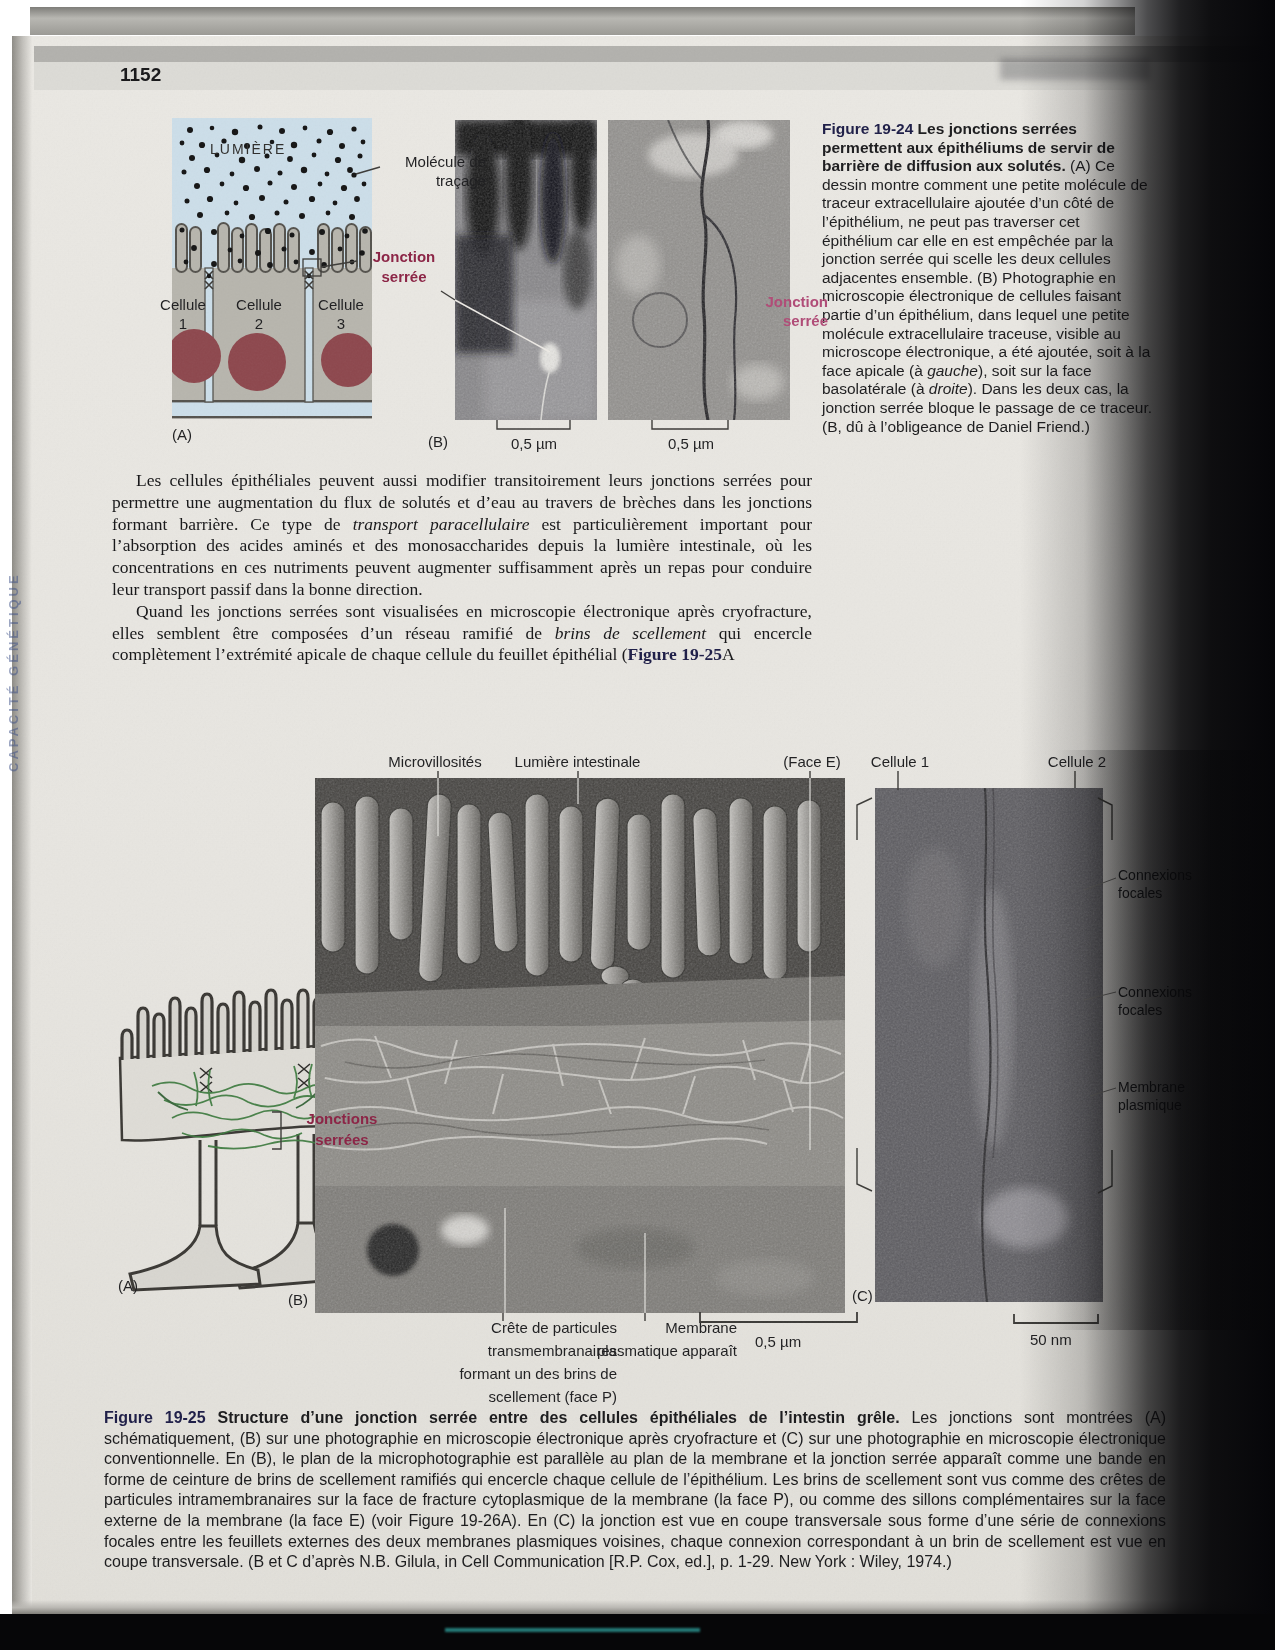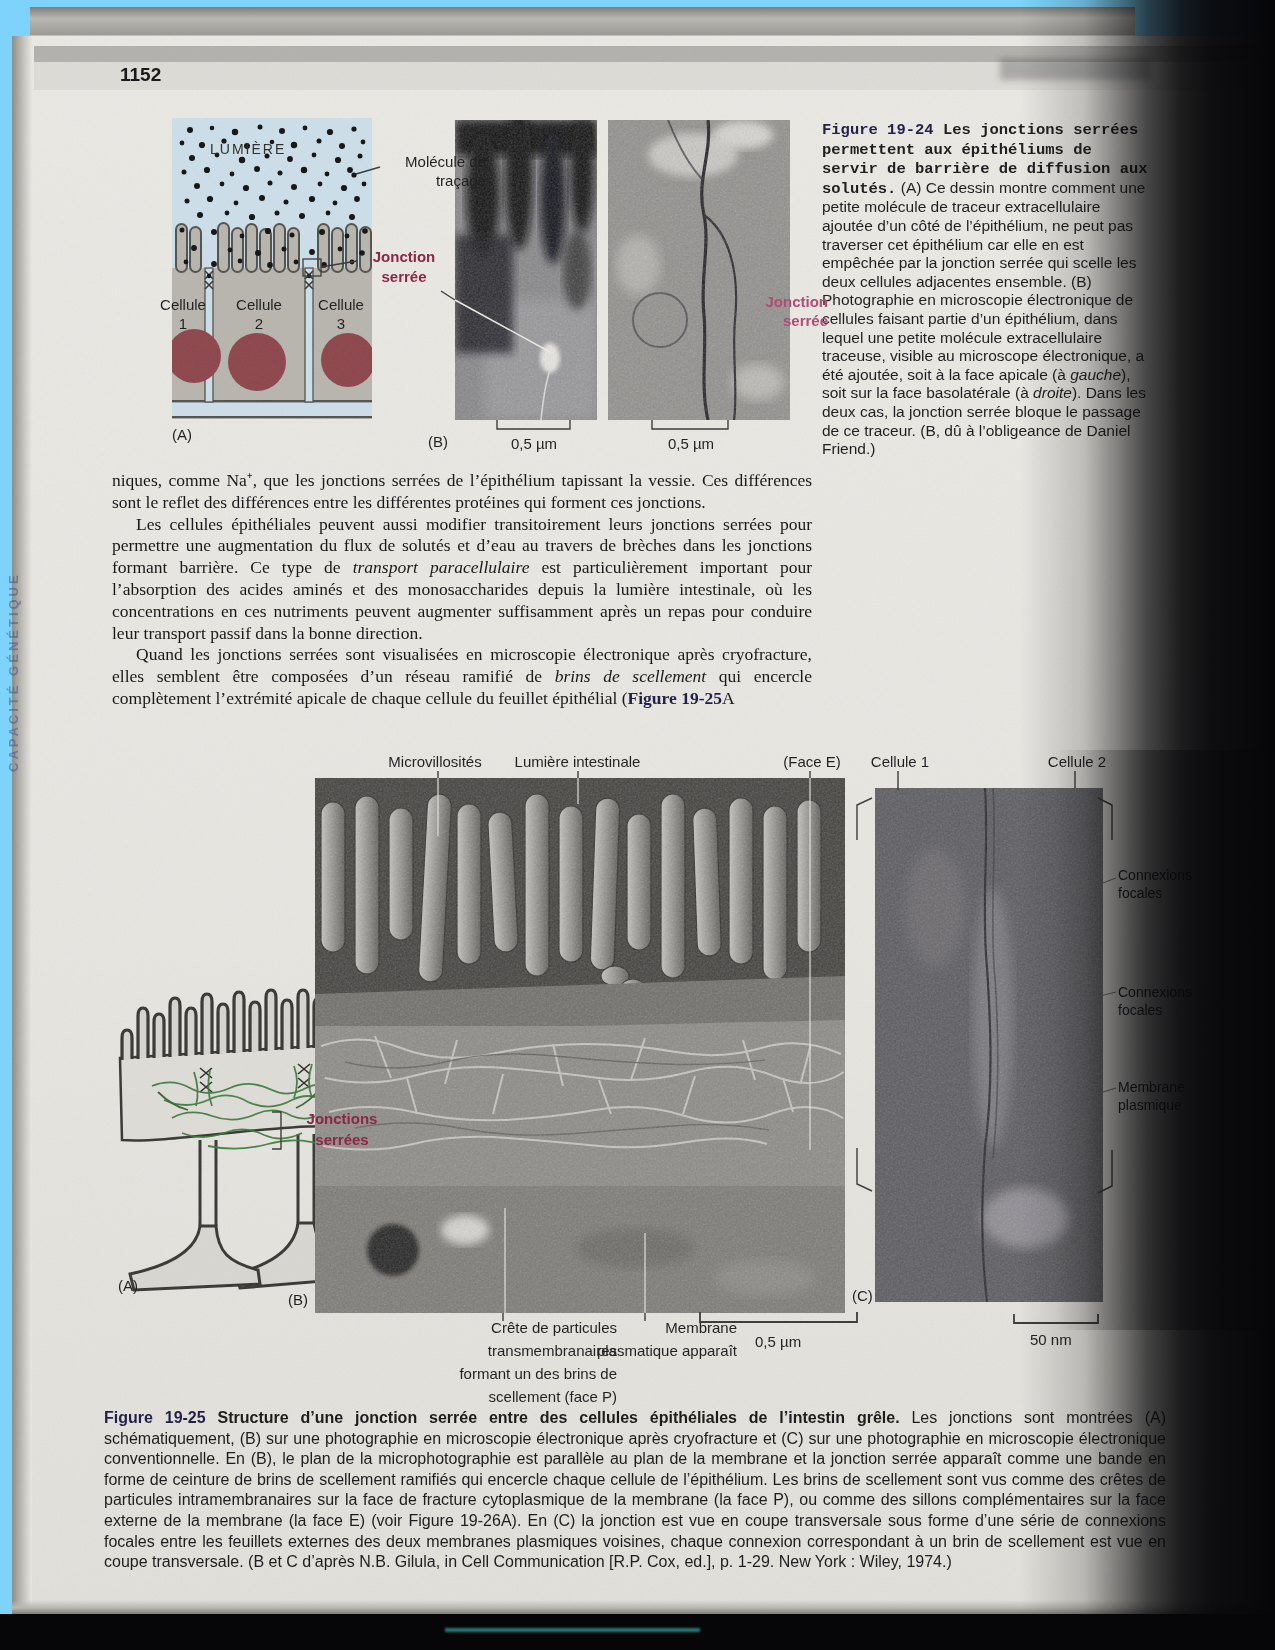--- a/index.html
+++ b/index.html
@@ -1,36 +1,36 @@
 <!DOCTYPE html>
 <html><head>
 <meta charset="utf-8">
 <style>
   html,body{margin:0;padding:0;background:#000;}
-  .canvas{position:relative;width:1275px;height:1650px;background:#7dd3fc;overflow:hidden;
+  .canvas{position:relative;width:1275px;height:1650px;background:#ffffff;overflow:hidden;
           font-family:"Liberation Sans",sans-serif;color:#1b1b1d;}
   .L{position:absolute;}
   .page{left:12px;top:36px;width:1263px;height:1578px;z-index:1;
         background:linear-gradient(180deg,#eae8e3 0%,#e7e5e0 55%,#e1dfd9 100%);
         border-bottom-left-radius:7px;}
   .page-edge-left{left:12px;top:36px;width:20px;height:1578px;z-index:2;
         background:linear-gradient(90deg,#8d8b85,#c3c1bc 55%,#e9e7e2);}
   .top-strip{left:30px;top:7px;width:1105px;height:28px;z-index:3;
         background:linear-gradient(180deg,#7e7d79,#b8b7b2 40%,#9b9a95);}
   .header-band1{left:34px;top:46px;width:1229px;height:16px;background:#b2b1ad;z-index:4;}
   .header-band2{left:34px;top:62px;width:1229px;height:28px;background:#dcdbd6;z-index:4;}
   .header-text{top:64px;z-index:10;font-weight:bold;font-size:19px;color:#161618;}
   .sans15{font-size:15px;line-height:19px;color:#1d1d1f;z-index:12;text-align:right;}
   .center{text-align:center;}
   .maroon{color:#8b2244;font-weight:bold;}
   .magenta{color:#b04a76;font-weight:bold;}
   .navy{color:#1c1c46;}
   .legend{left:822px;top:120px;width:332px;font-size:15.5px;line-height:18.6px;
           color:#1b1b1d;z-index:12;text-align:left;}
-  .legend b{font-weight:bold;font-family:Liberation Mono, monospace;}
+  .legend b{font-weight:bold;}
   .bodytext{left:112px;top:470px;width:700px;z-index:12;
             font-family:"Liberation Serif",serif;font-size:17.5px;line-height:21.8px;
             text-align:justify;color:#151517;}
   .bodytext p{margin:0;}
   .bodytext p.ind{text-indent:24px;}
   .caption{left:104px;top:1408px;width:1062px;z-index:12;font-size:16px;line-height:20.6px;
            text-align:justify;color:#19191b;}
   .photo{z-index:10;}
   .leaders{left:0;top:0;z-index:20;pointer-events:none;}
   .shadow-label{width:86px;font-size:14px;line-height:18px;color:#17181a;z-index:22;}
@@ -260,21 +260,20 @@
   <div class="L sans15 center" style="left:497px;top:434px;width:74px;">0,5 µm</div>
   <div class="L sans15 center" style="left:652px;top:434px;width:78px;">0,5 µm</div>
 
   
   <div class="L legend">
     <b class="navy">Figure 19-24</b><b> Les jonctions serrées permettent aux épithéliums de servir de barrière de diffusion aux solutés.</b><span> (A) Ce dessin montre comment une petite molécule de traceur extracellulaire ajoutée d’un côté de l’épithélium, ne peut pas traverser cet épithélium car elle en est empêchée par la jonction serrée qui scelle les deux cellules adjacentes ensemble. (B) Photographie en microscopie électronique de cellules faisant partie d’un épithélium, dans lequel une petite molécule extracellulaire traceuse, visible au microscope électronique, a été ajoutée, soit à la face apicale (à </span><i>gauche</i><span>), soit sur la face basolatérale (à </span><i>droite</i><span>). Dans les deux cas, la jonction serrée bloque le passage de ce traceur. (B, dû à l’obligeance de Daniel Friend.)</span>
   </div>
 
   
   <div class="L bodytext">
-    <p>niques, comme Na⁺, que les jonctions serrées de l’épithélium tapissant la vessie. Ces différences sont le reflet des différences entre les différentes protéines qui forment ces jonctions.</p>
     <p class="ind"><span>Les cellules épithéliales peuvent aussi modifier transitoirement leurs jonctions serrées pour permettre une augmentation du flux de solutés et d’eau au travers de brèches dans les jonctions formant barrière. Ce type de </span><i>transport paracellulaire</i><span> est particulièrement important pour l’absorption des acides aminés et des monosaccharides depuis la lumière intestinale, où les concentrations en ces nutriments peuvent augmenter suffisamment après un repas pour conduire leur transport passif dans la bonne direction.</span></p>
     <p class="ind"><span>Quand les jonctions serrées sont visualisées en microscopie électronique après cryofracture, elles semblent être composées d’un réseau ramifié de </span><i>brins de scellement</i><span> qui encercle complètement l’extrémité apicale de chaque cellule du feuillet épithélial (</span><b class="navy">Figure 19-25</b><span>A</span></p>
   </div>
 
   
   
   <div class="L sans15 center" style="left:375px;top:752px;width:120px;">Microvillosités</div>
   <div class="L sans15 center" style="left:505px;top:752px;width:145px;">Lumière intestinale</div>
   <div class="L sans15 center" style="left:770px;top:752px;width:84px;">(Face E)</div>
   <div class="L sans15 center" style="left:858px;top:752px;width:84px;">Cellule 1</div>

